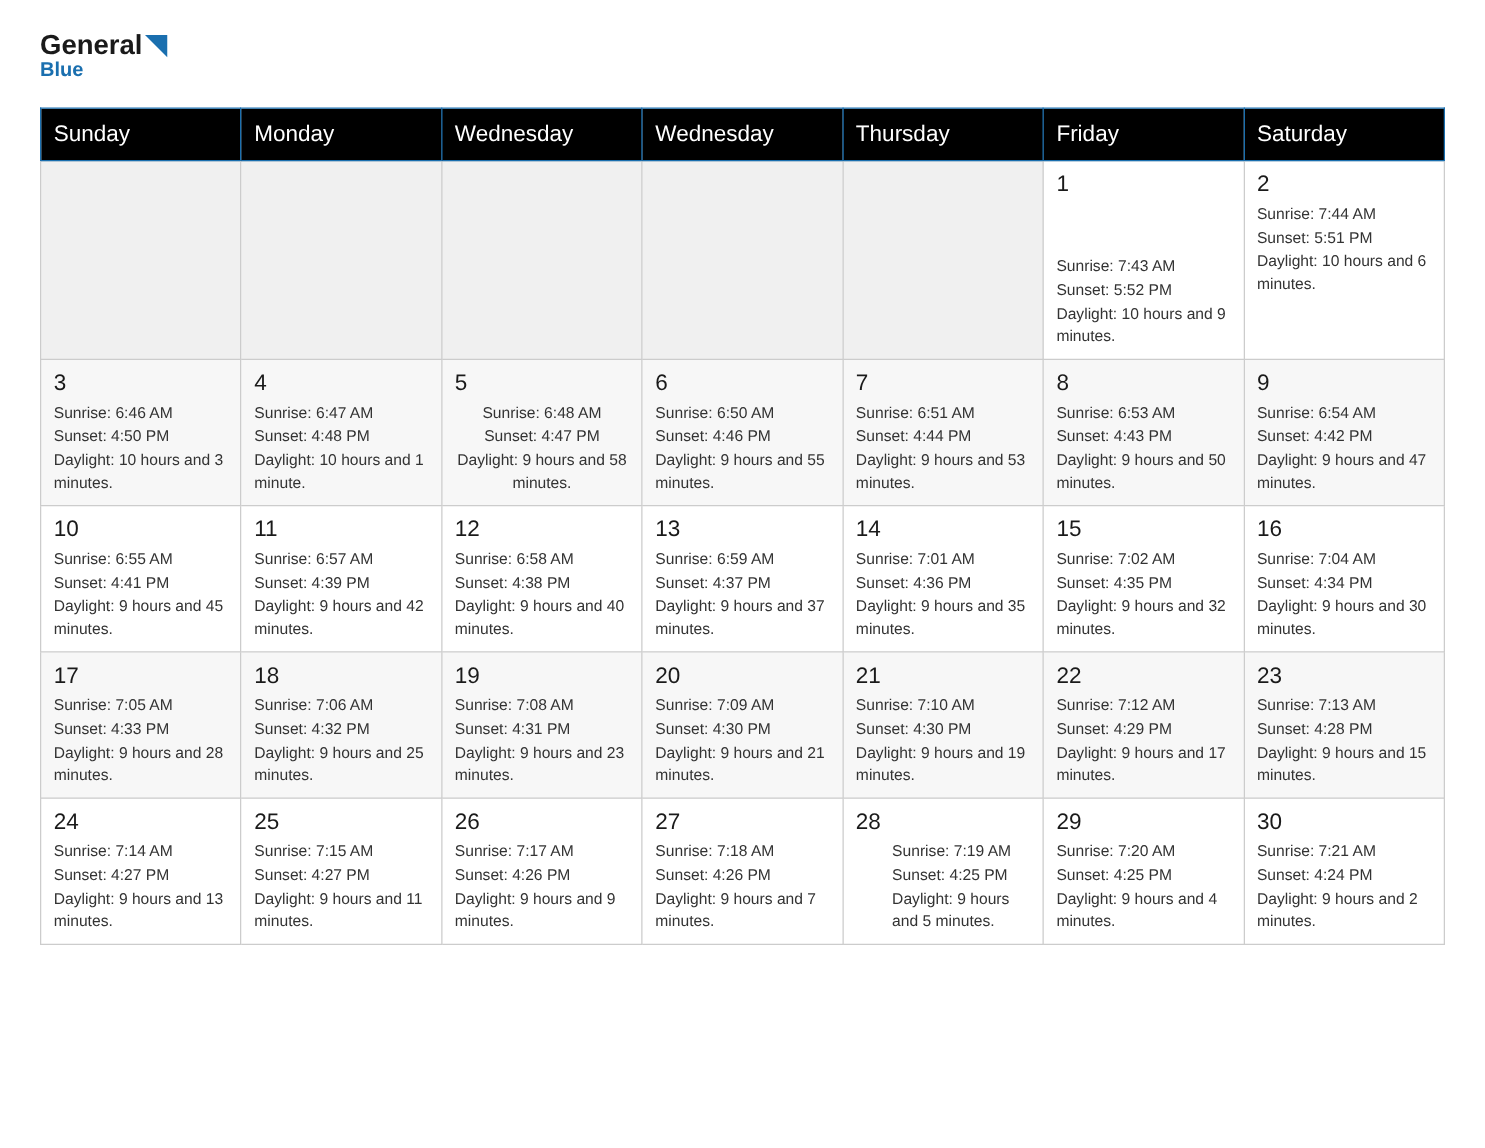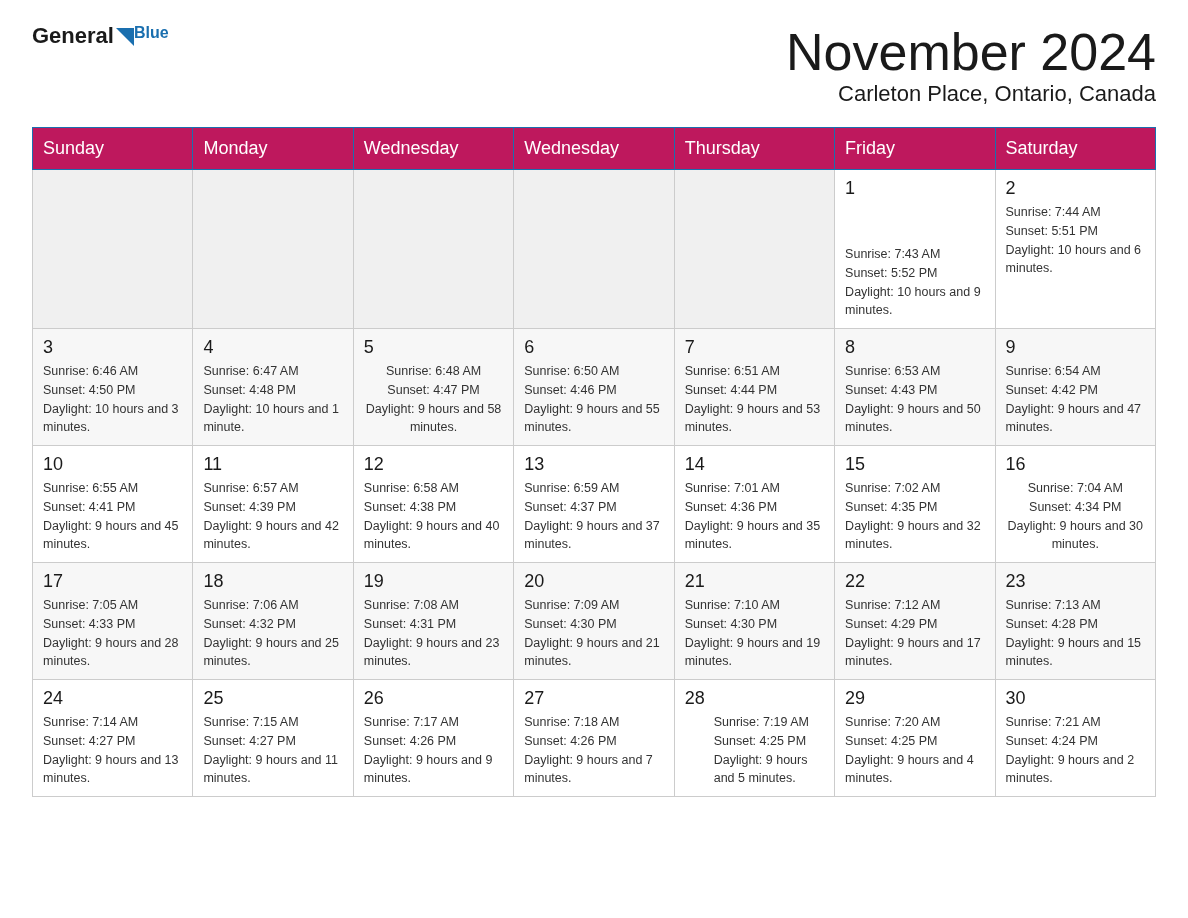--- a/index.html
+++ b/index.html
@@ -11,40 +11,41 @@
       min-height: 918px;
     }
     .header {
       display: flex;
       justify-content: space-between;
       align-items: flex-start;
       margin-bottom: 20px;
     }
     .logo {
       display: flex;
+      flex-direction: column;
       align-items: flex-start;
     }
     .logo-text {
       font-size: 22px;
       font-weight: bold;
       color: #1a1a1a;
       line-height: 1.1;
     }
     .logo-line1 { display: flex; align-items: center; }
     .logo-line2 { color: #1a6faf; font-size: 16px; font-weight: bold; }
     .title-block { text-align: right; }
     .title-block h1 { font-size: 52px; font-weight: 400; color: #1a1a1a; line-height: 1.1; }
     .title-block h2 { font-size: 22px; font-weight: 400; color: #1a1a1a; }
     table {
       width: 100%;
       border-collapse: collapse;
       table-layout: fixed;
     }
     thead tr th {
-      background: #be185d;
+      background: #000000;
       color: #fff;
       font-size: 18px;
       font-weight: 500;
       padding: 10px 10px;
       text-align: left;
       border: 1px solid #1a6faf;
       margin-top: 44px;
     }
     tbody tr td {
       vertical-align: top;
@@ -76,24 +77,20 @@
 <div class="header">
   <div class="logo">
     <div class="logo-line1">
       <span class="logo-text">General</span>
       <svg width="18" height="18" viewBox="0 0 18 18" style="margin-left:2px; margin-top:2px;">
         <polygon points="0,0 18,0 18,18" fill="#1a6faf"></polygon>
       </svg>
     </div>
     <div class="logo-line2">Blue</div>
   </div>
-  <div class="title-block">
-    <h1>November 2024</h1>
-    <h2>Carleton Place, Ontario, Canada</h2>
-  </div>
 </div>
 
 <table>
   <thead>
     <tr>
     <th>Sunday</th>
         <th>Monday</th>
         <th>Wednesday</th>
         <th>Wednesday</th>
         <th>Thursday</th>
@@ -197,21 +194,21 @@
 Daylight: 9 hours and 35 minutes.</div>
         </td>
         <td>
           <div class="day-num">15</div>
           <div class="day-info" style="white-space: pre-line;">Sunrise: 7:02 AM
 Sunset: 4:35 PM
 Daylight: 9 hours and 32 minutes.</div>
         </td>
         <td>
           <div class="day-num">16</div>
-          <div class="day-info" style="white-space: pre-line; text-align: center;">Sunrise: 7:04 AM
+          <div class="day-info" style="white-space: pre-line;">Sunrise: 7:04 AM
 Sunset: 4:34 PM
 Daylight: 9 hours and 30 minutes.</div>
         </td>
       </tr>
       <tr>
         <td>
           <div class="day-num">17</div>
           <div class="day-info" style="white-space: pre-line;">Sunrise: 7:05 AM
 Sunset: 4:33 PM
 Daylight: 9 hours and 28 minutes.</div>

